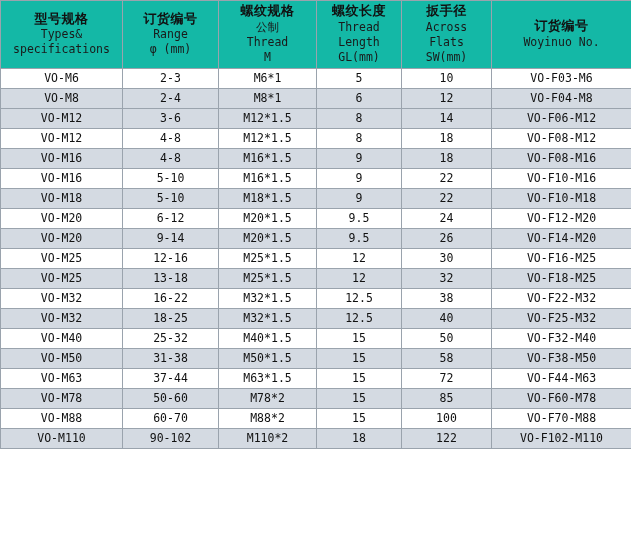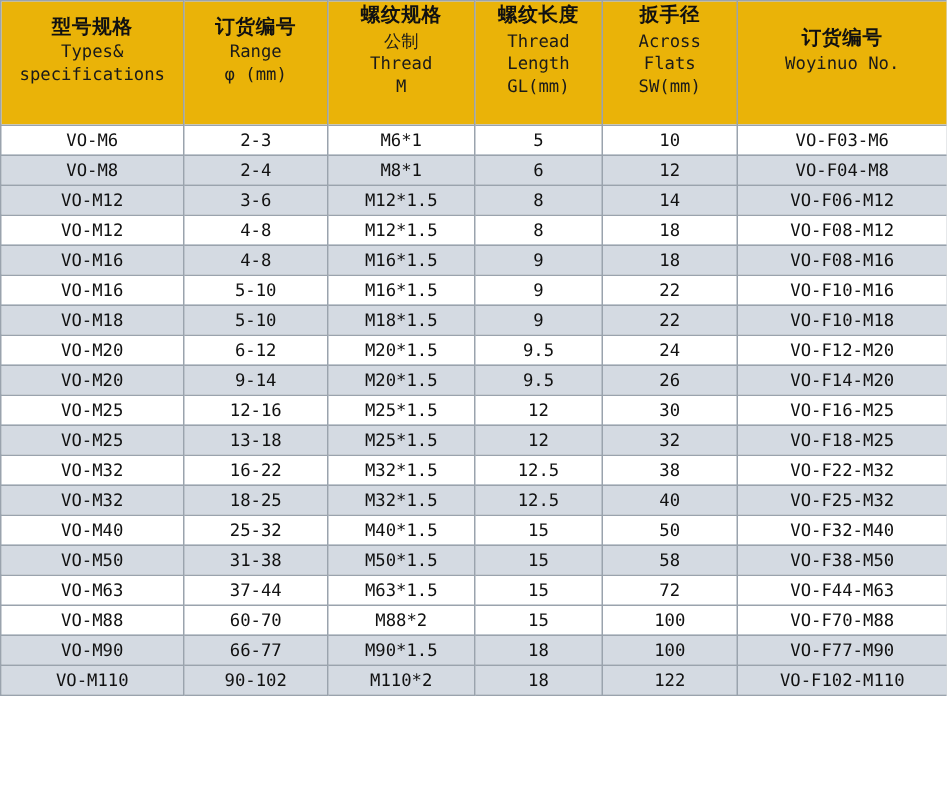--- a/index.html
+++ b/index.html
@@ -20,25 +20,25 @@
     border: 1px solid #9aa3ad;
   }
   #spec-table col.c0 { width: 122px; }
   #spec-table col.c1 { width: 96px; }
   #spec-table col.c2 { width: 98px; }
   #spec-table col.c3 { width: 85px; }
   #spec-table col.c4 { width: 90px; }
   #spec-table col.c5 { width: 140px; }
 
   #spec-table thead th {
-    background: #eab308;
+    background: #14b8a6;
     border: 1px solid #9aa3ad;
     text-align: center;
     vertical-align: middle;
-    padding: 2px 2px 19px 2px;
+    padding: 2px 2px 4px 2px;
     font-weight: bold;
     color: #111111;
     line-height: 1.22;
   }
   .hdr-cn {
     display: block;
     font-size: 13px;
     font-family: "DejaVu Sans", sans-serif;
     font-weight: bold;
     letter-spacing: 0.5px;
@@ -235,35 +235,35 @@
         <td>VO-F38-M50</td>
       </tr>
       <tr class="odd">
         <td>VO-M63</td>
         <td>37-44</td>
         <td>M63*1.5</td>
         <td>15</td>
         <td>72</td>
         <td>VO-F44-M63</td>
       </tr>
+      <tr class="even">
+        <td>VO-M78</td>
+        <td>50-60</td>
+        <td>M78*2</td>
+        <td>15</td>
+        <td>85</td>
+        <td>VO-F60-M78</td>
+      </tr>
       <tr class="odd">
         <td>VO-M88</td>
         <td>60-70</td>
         <td>M88*2</td>
         <td>15</td>
         <td>100</td>
         <td>VO-F70-M88</td>
-      </tr>
-      <tr class="even">
-        <td>VO-M90</td>
-        <td>66-77</td>
-        <td>M90*1.5</td>
-        <td>18</td>
-        <td>100</td>
-        <td>VO-F77-M90</td>
       </tr>
       <tr class="even">
         <td>VO-M110</td>
         <td>90-102</td>
         <td>M110*2</td>
         <td>18</td>
         <td>122</td>
         <td>VO-F102-M110</td>
       </tr>
     </tbody>

